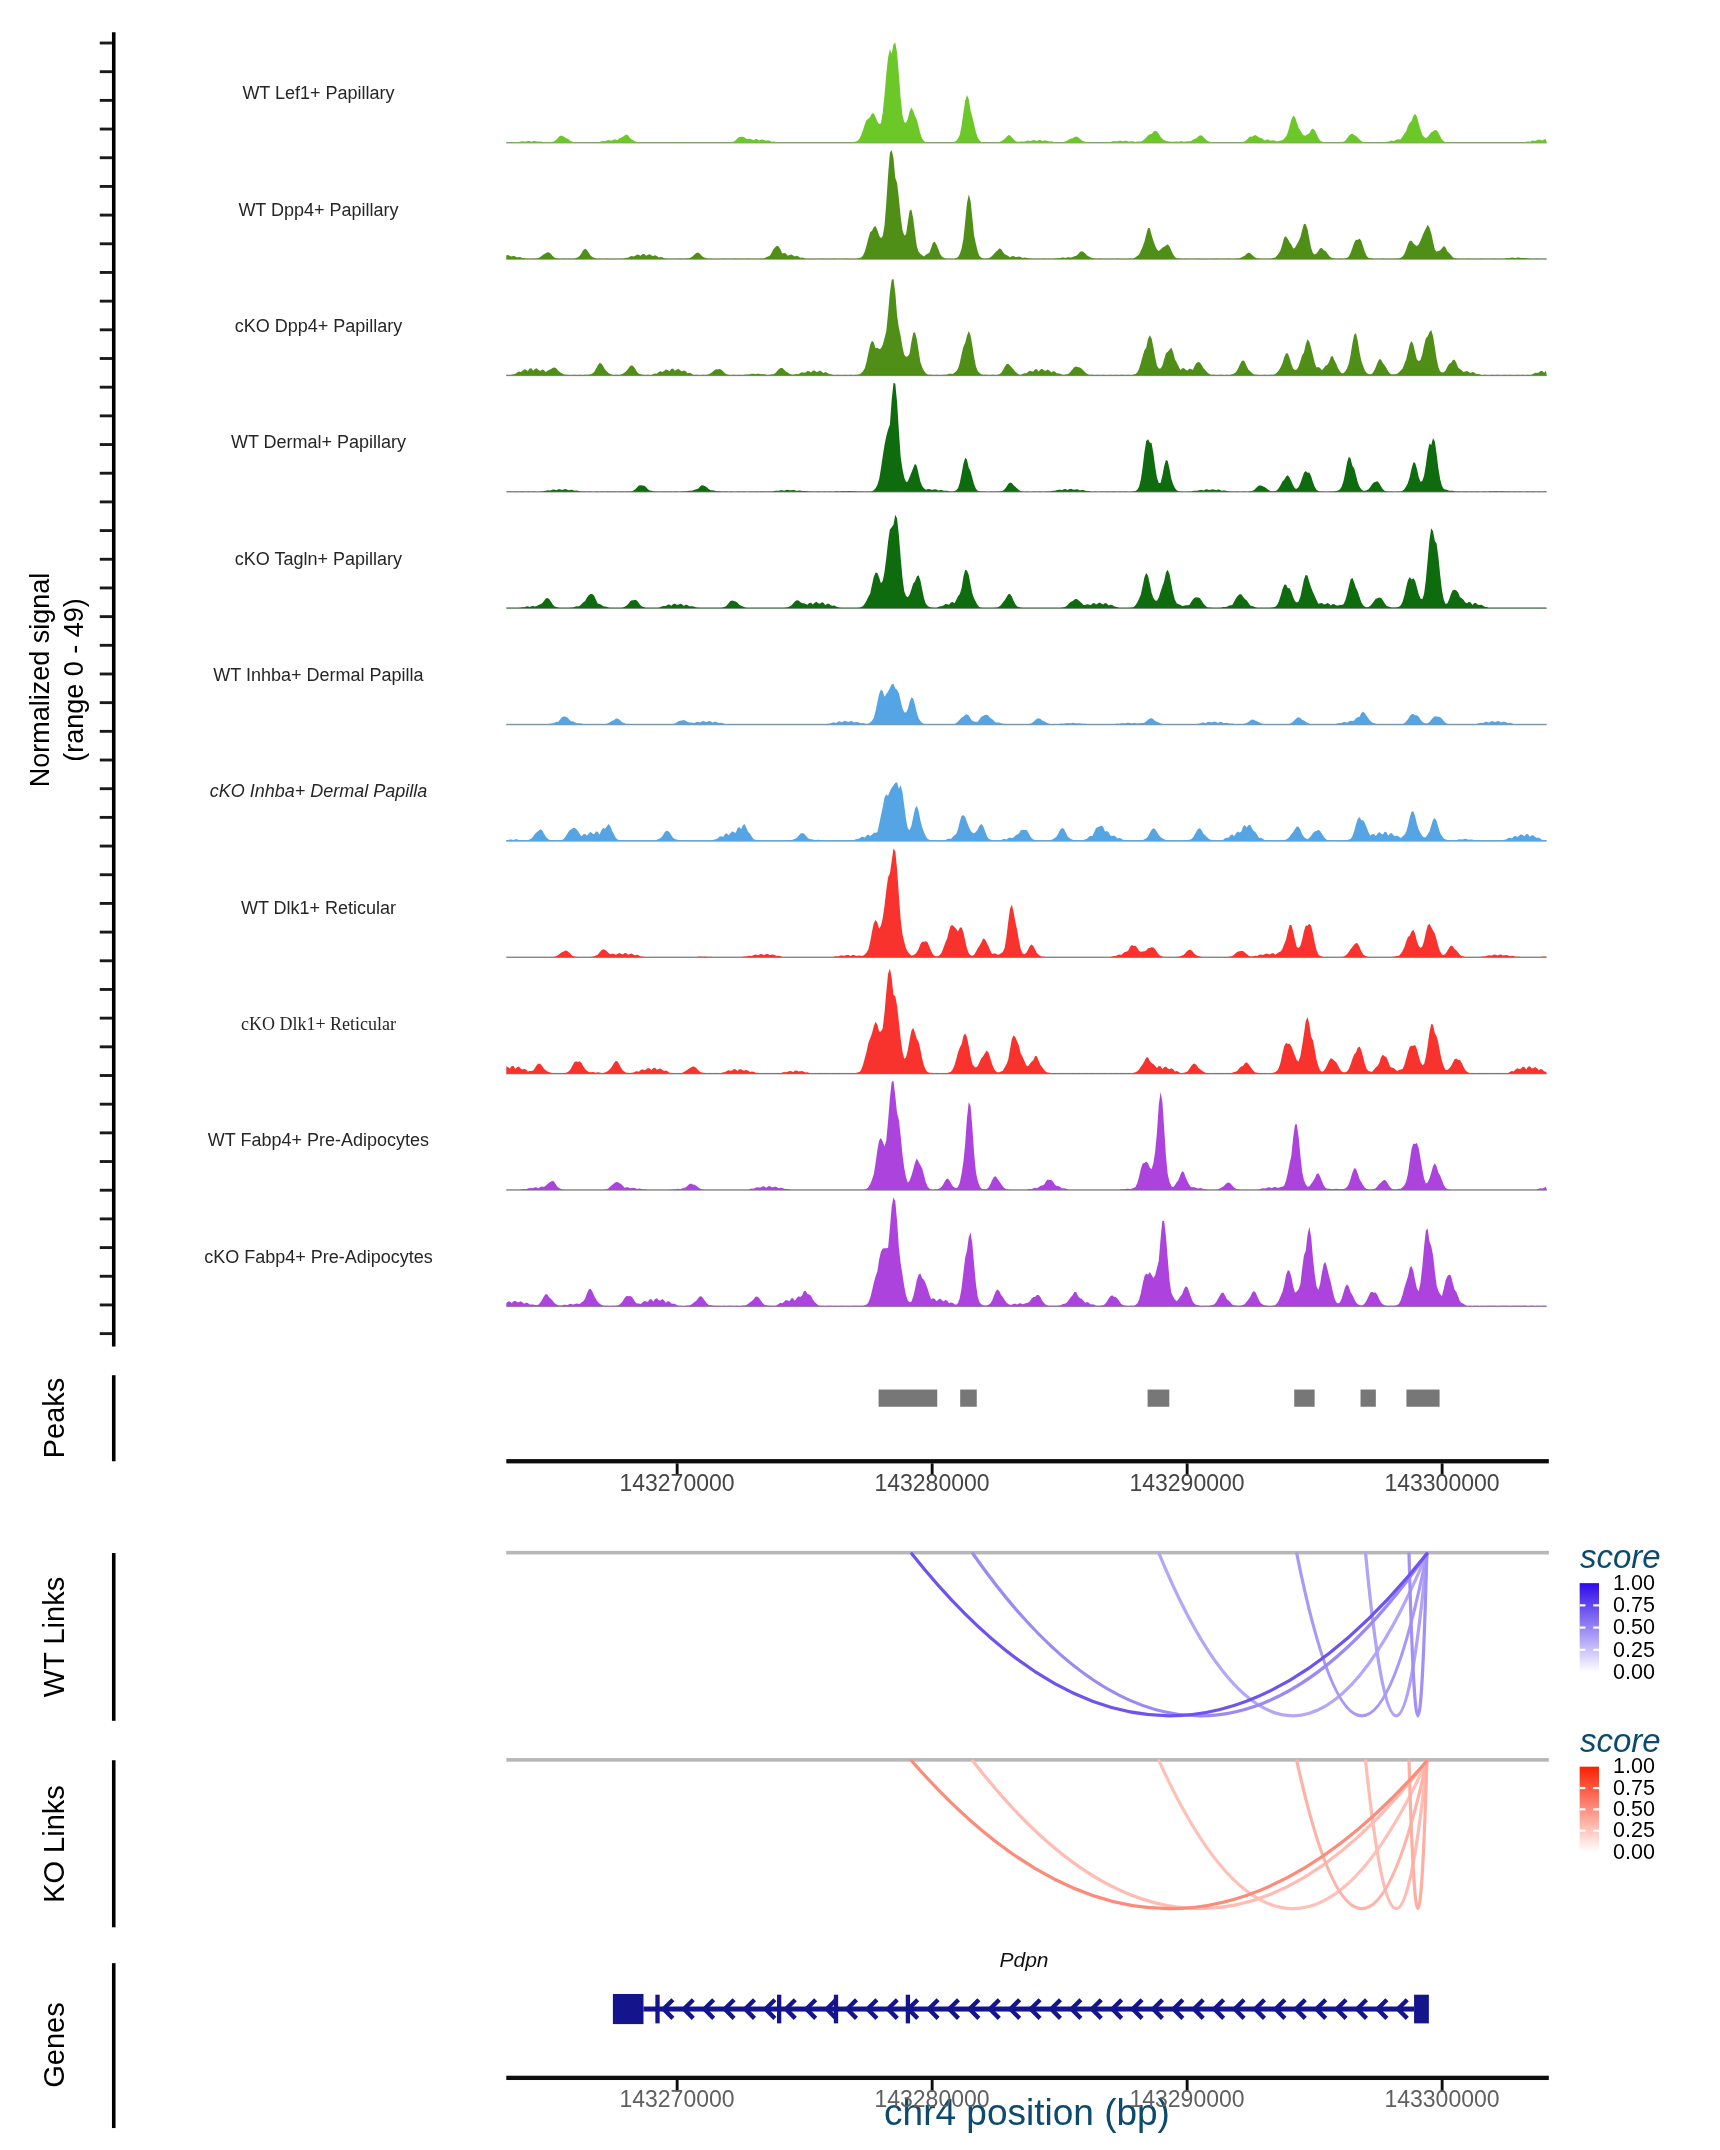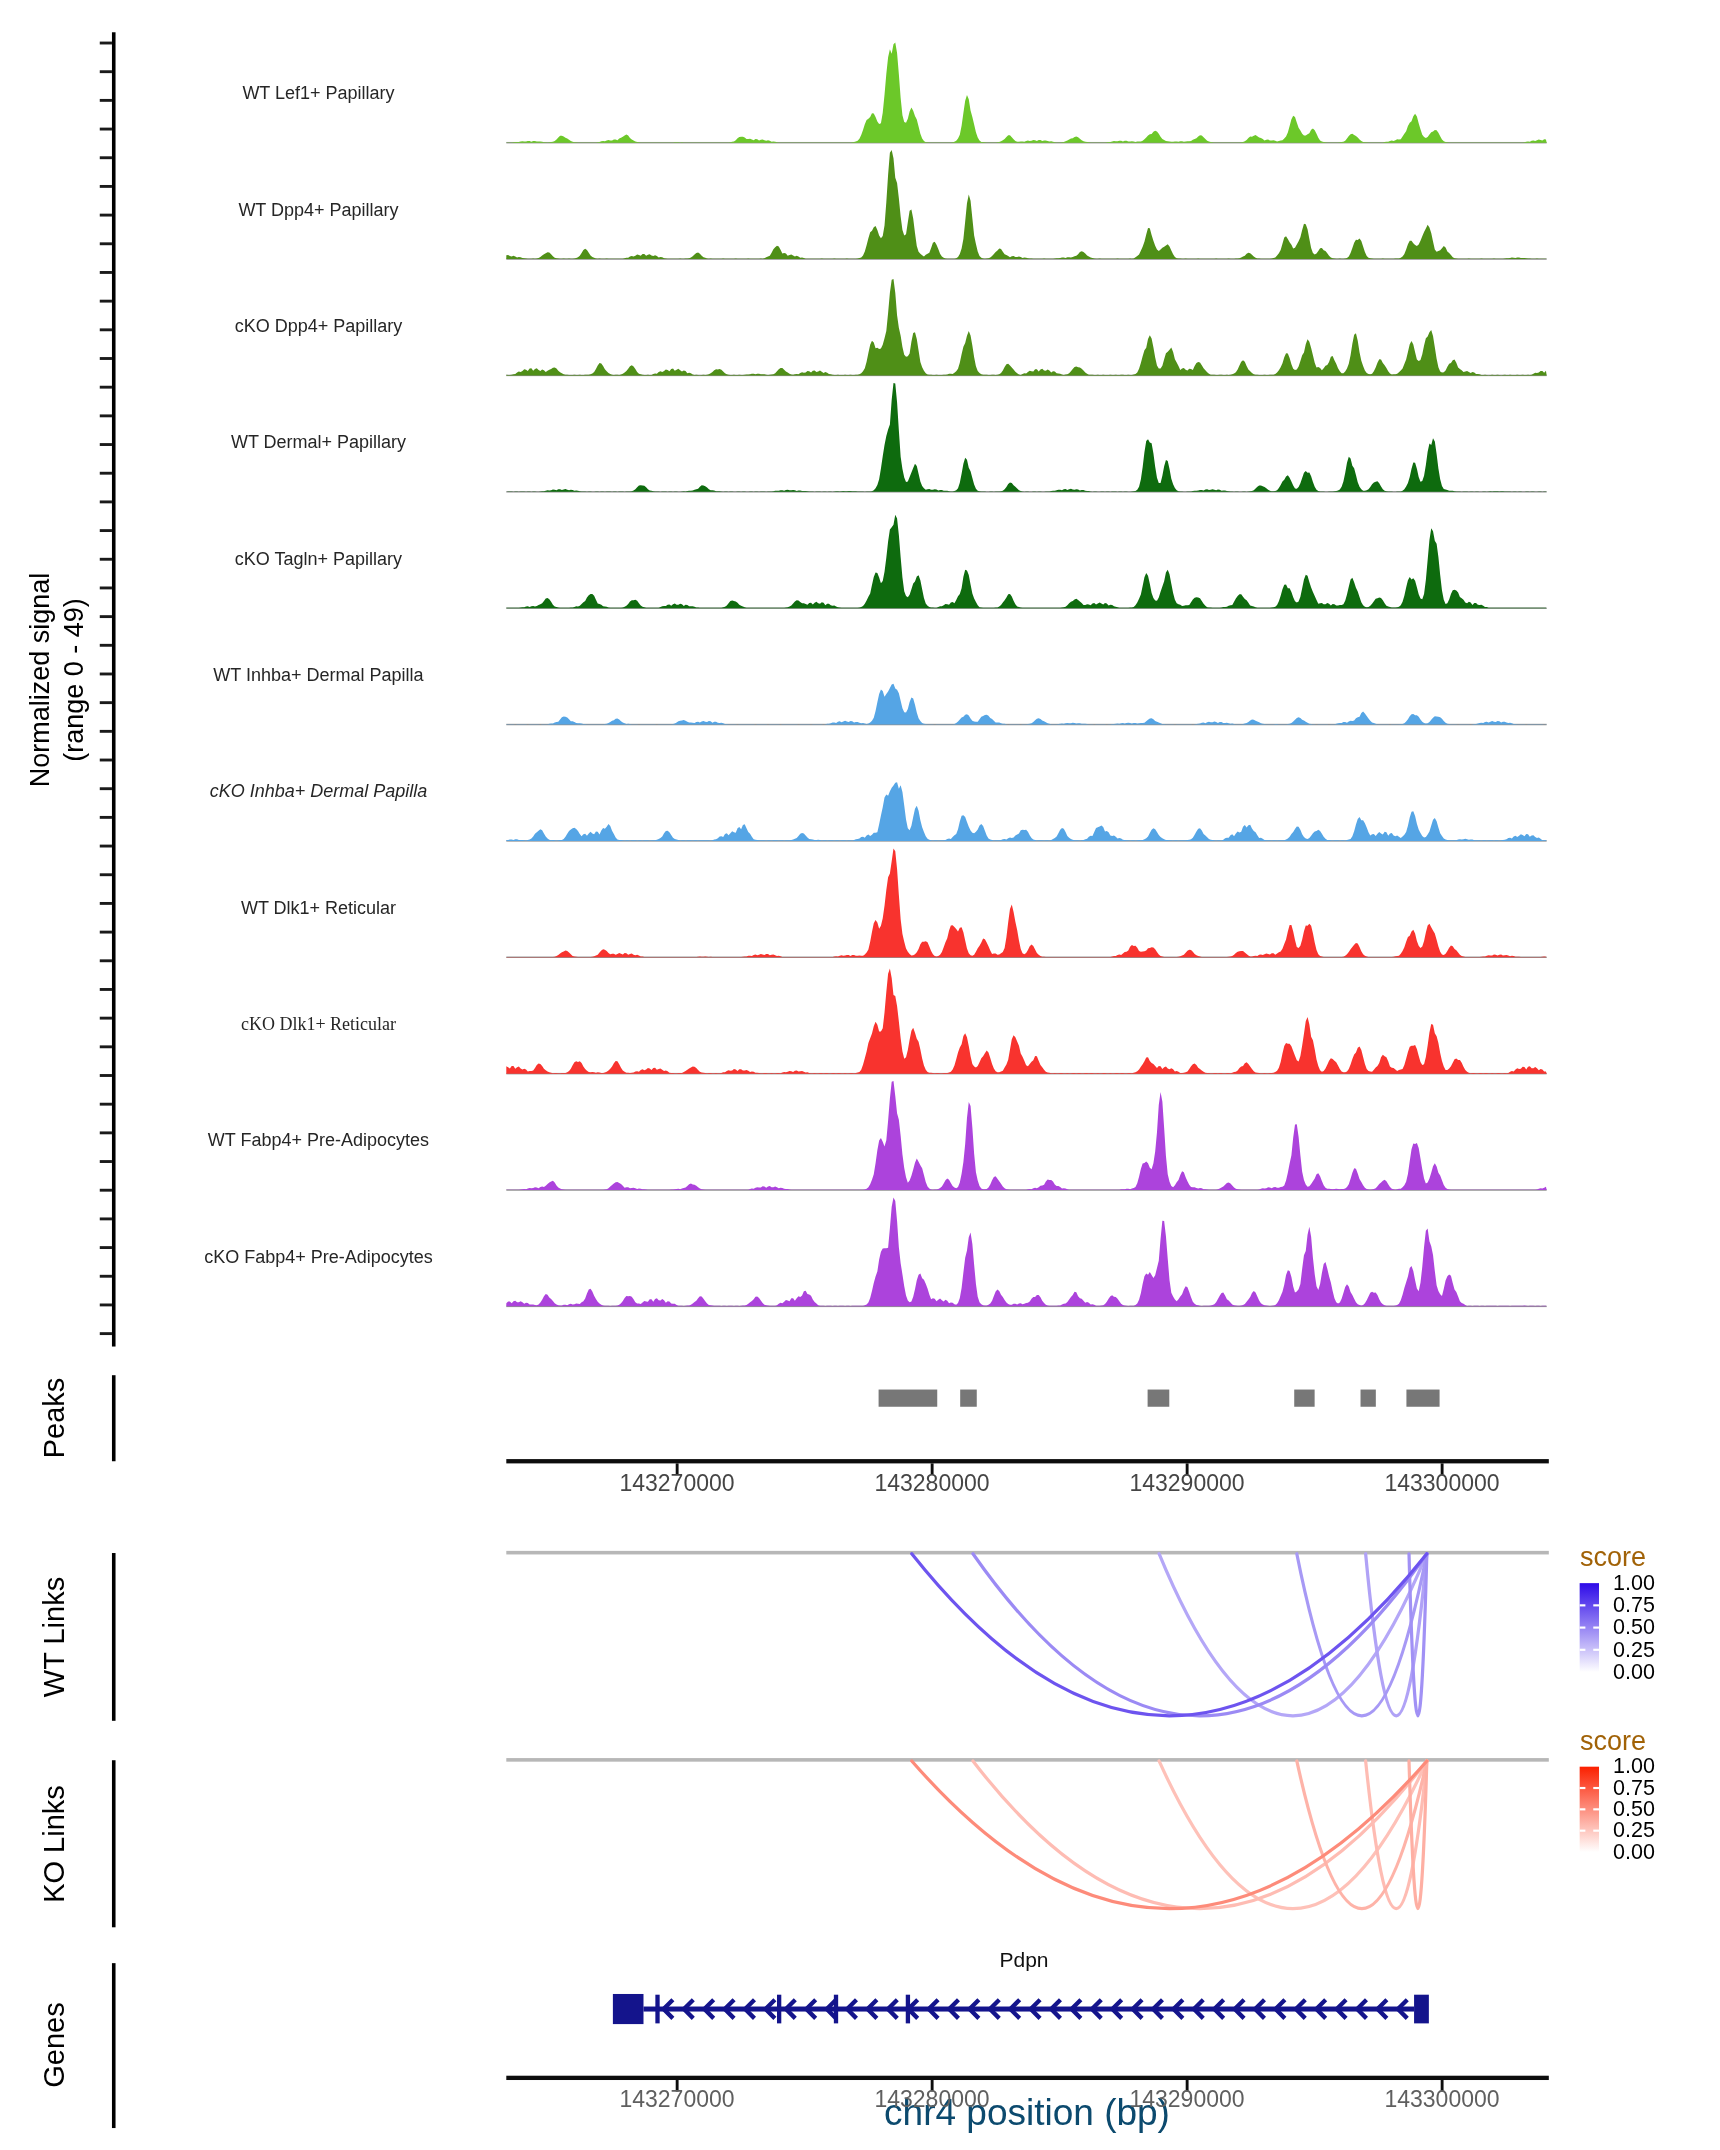--- a/index.html
+++ b/index.html
@@ -6,24 +6,24 @@
   #fig{position:relative;width:1721px;height:2151px;background:#ffffff;overflow:hidden;
        font-family:"Liberation Sans","DejaVu Sans",sans-serif;}
   #gfx{position:absolute;left:0;top:0;}
   .lab{position:absolute;color:#1f1f1f;}
   .track-label{width:401px;text-align:center;font-size:18px;color:#262626;transform:translateY(-50%);white-space:nowrap;}
   .rot{transform:translate(-50%,-50%) rotate(-90deg);white-space:nowrap;}
   #ylab{font-size:27px;line-height:34px;text-align:center;color:#000;}
   .seclab{font-size:29px;color:#000;}
   .tick-label-top{font-size:23px;color:#454545;transform:translateX(-50%);white-space:nowrap;}
   .tick-label-bottom{font-size:23px;color:#5f5f5f;transform:translateX(-50%);white-space:nowrap;}
-  .legend-title{font-size:27px;color:#a16207;transform:translateY(-50%);}
+  .legend-title{font-size:33px;color:#0c4a6e;transform:translateY(-50%);font-style:italic;}
   .legend-tick{font-size:21.5px;color:#000;transform:translateY(-50%);}
   #xlab{font-size:37px;color:#0c4a6e;transform:translate(-50%,-50%);white-space:nowrap;}
-  #genename{font-size:21px;color:#111;transform:translate(-50%,-50%);}
+  #genename{font-size:21px;color:#111;transform:translate(-50%,-50%);font-style:italic;}
 </style>
 </head>
 <body>
 
 <div id="fig">
   <svg id="gfx" width="1721" height="2151" viewBox="0 0 2400 3000">
       <defs>
         <linearGradient id="gradWT" x1="0" y1="0" x2="0" y2="1">
           <stop offset="0" stop-color="#2E0BE8"></stop>
           <stop offset="1" stop-color="#ffffff"></stop>

